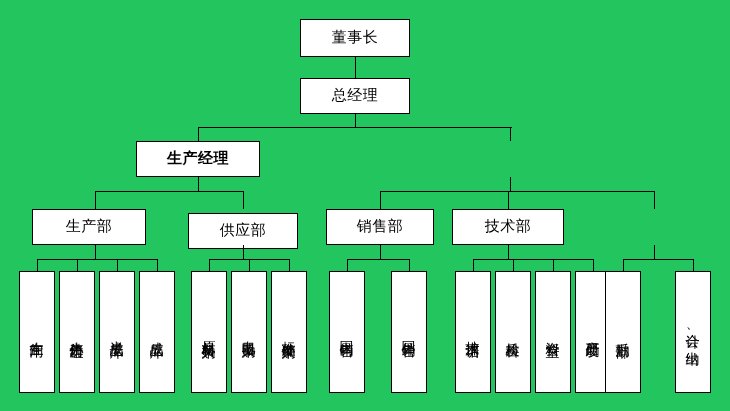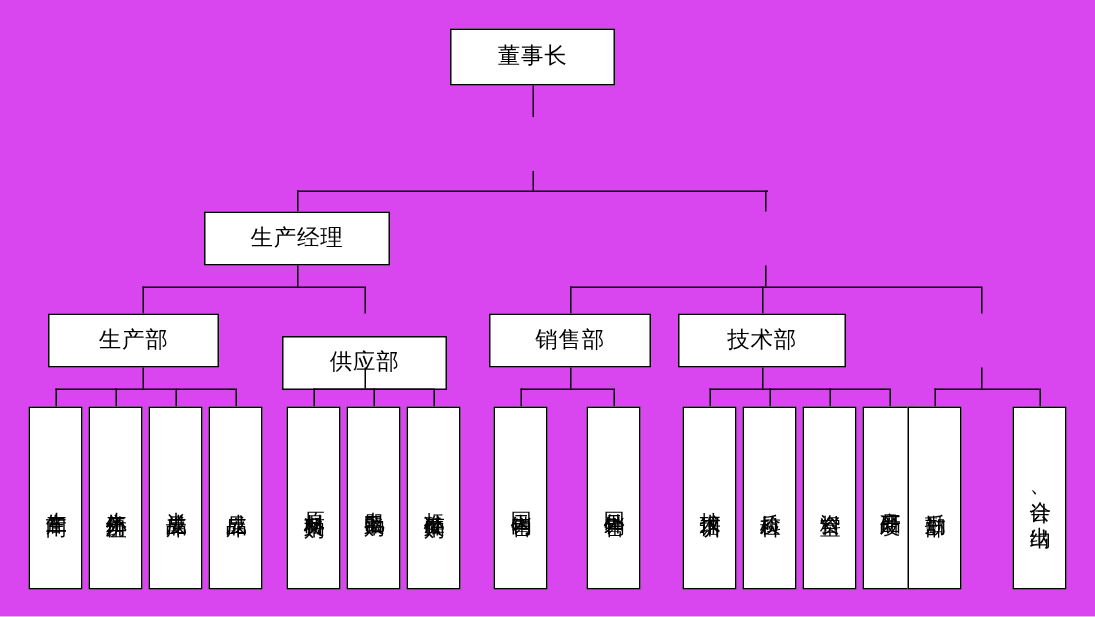--- a/index.html
+++ b/index.html
@@ -4,21 +4,21 @@
 <style>
   html, body {
     margin: 0;
     padding: 0;
     background: #ffffff;
   }
   #canvas {
     position: relative;
     width: 730px;
     height: 411px;
-    background: #d946ef;
+    background: #22c55e;
     font-family: "DejaVu Sans", "Liberation Sans", sans-serif;
     overflow: hidden;
   }
   .node {
     position: absolute;
     box-sizing: border-box;
     border: 1px solid #000000;
     background: #ffffff;
     display: flex;
     align-items: center;
@@ -47,45 +47,48 @@
 <body>
 
 <div id="canvas">
 
   <div class="node" style="left:300px; top:19px; width:110px; height:38px;">
     <span>董事长</span>
   </div>
 
   <div class="line v" style="left:355px; top:57px; height:21px;"></div>
 
+  <div class="node" style="left:300px; top:78px; width:110px; height:36px;">
+    <span>总经理</span>
+  </div>
 
   <div class="line v" style="left:355px; top:114px; height:13px;"></div>
   <div class="line h" style="left:198px; top:127px; width:314px;"></div>
   <div class="line v" style="left:198px; top:127px; height:14px;"></div>
   <div class="line v" style="left:510px; top:127px; height:14px;"></div>
 
-  <div class="node" style="left:136px; top:141px; width:124px; height:36px;">
+  <div class="node" style="left:136px; top:141px; width:124px; height:36px;font-weight:bold;">
     <span>生产经理</span>
   </div>
 
   <div class="line v" style="left:198px; top:177px; height:14px;"></div>
   <div class="line h" style="left:95px; top:191px; width:148px;"></div>
   <div class="line v" style="left:95px; top:191px; height:18px;"></div>
   <div class="line v" style="left:243px; top:191px; height:18px;"></div>
 
   <div class="line v" style="left:510px; top:177px; height:14px;"></div>
   <div class="line h" style="left:380px; top:191px; width:274px;"></div>
   <div class="line v" style="left:380px; top:191px; height:18px;"></div>
   <div class="line v" style="left:508px; top:191px; height:18px;"></div>
   <div class="line v" style="left:654px; top:191px; height:18px;"></div>
 
   <div class="node" style="left:32px; top:209px; width:114px; height:36px;">
     <span>生产部</span>
   </div>
-  <div class="node" style="left:188px; top:224px; width:110px; height:36px;align-items:center;">
+  <div class="node" style="left:188px; top:213px; width:110px; height:36px;align-items:center;">
     <span>供应部</span>
   </div>
   <div class="node" style="left:452px; top:209px; width:112px; height:36px;">
     <span>技术部</span>
   </div>
   <div class="node" style="left:326px; top:209px; width:108px; height:36px;">
     <span>销售部</span>
   </div>
 
   <div class="line v" style="left:95px; top:245px; height:14px;"></div>

